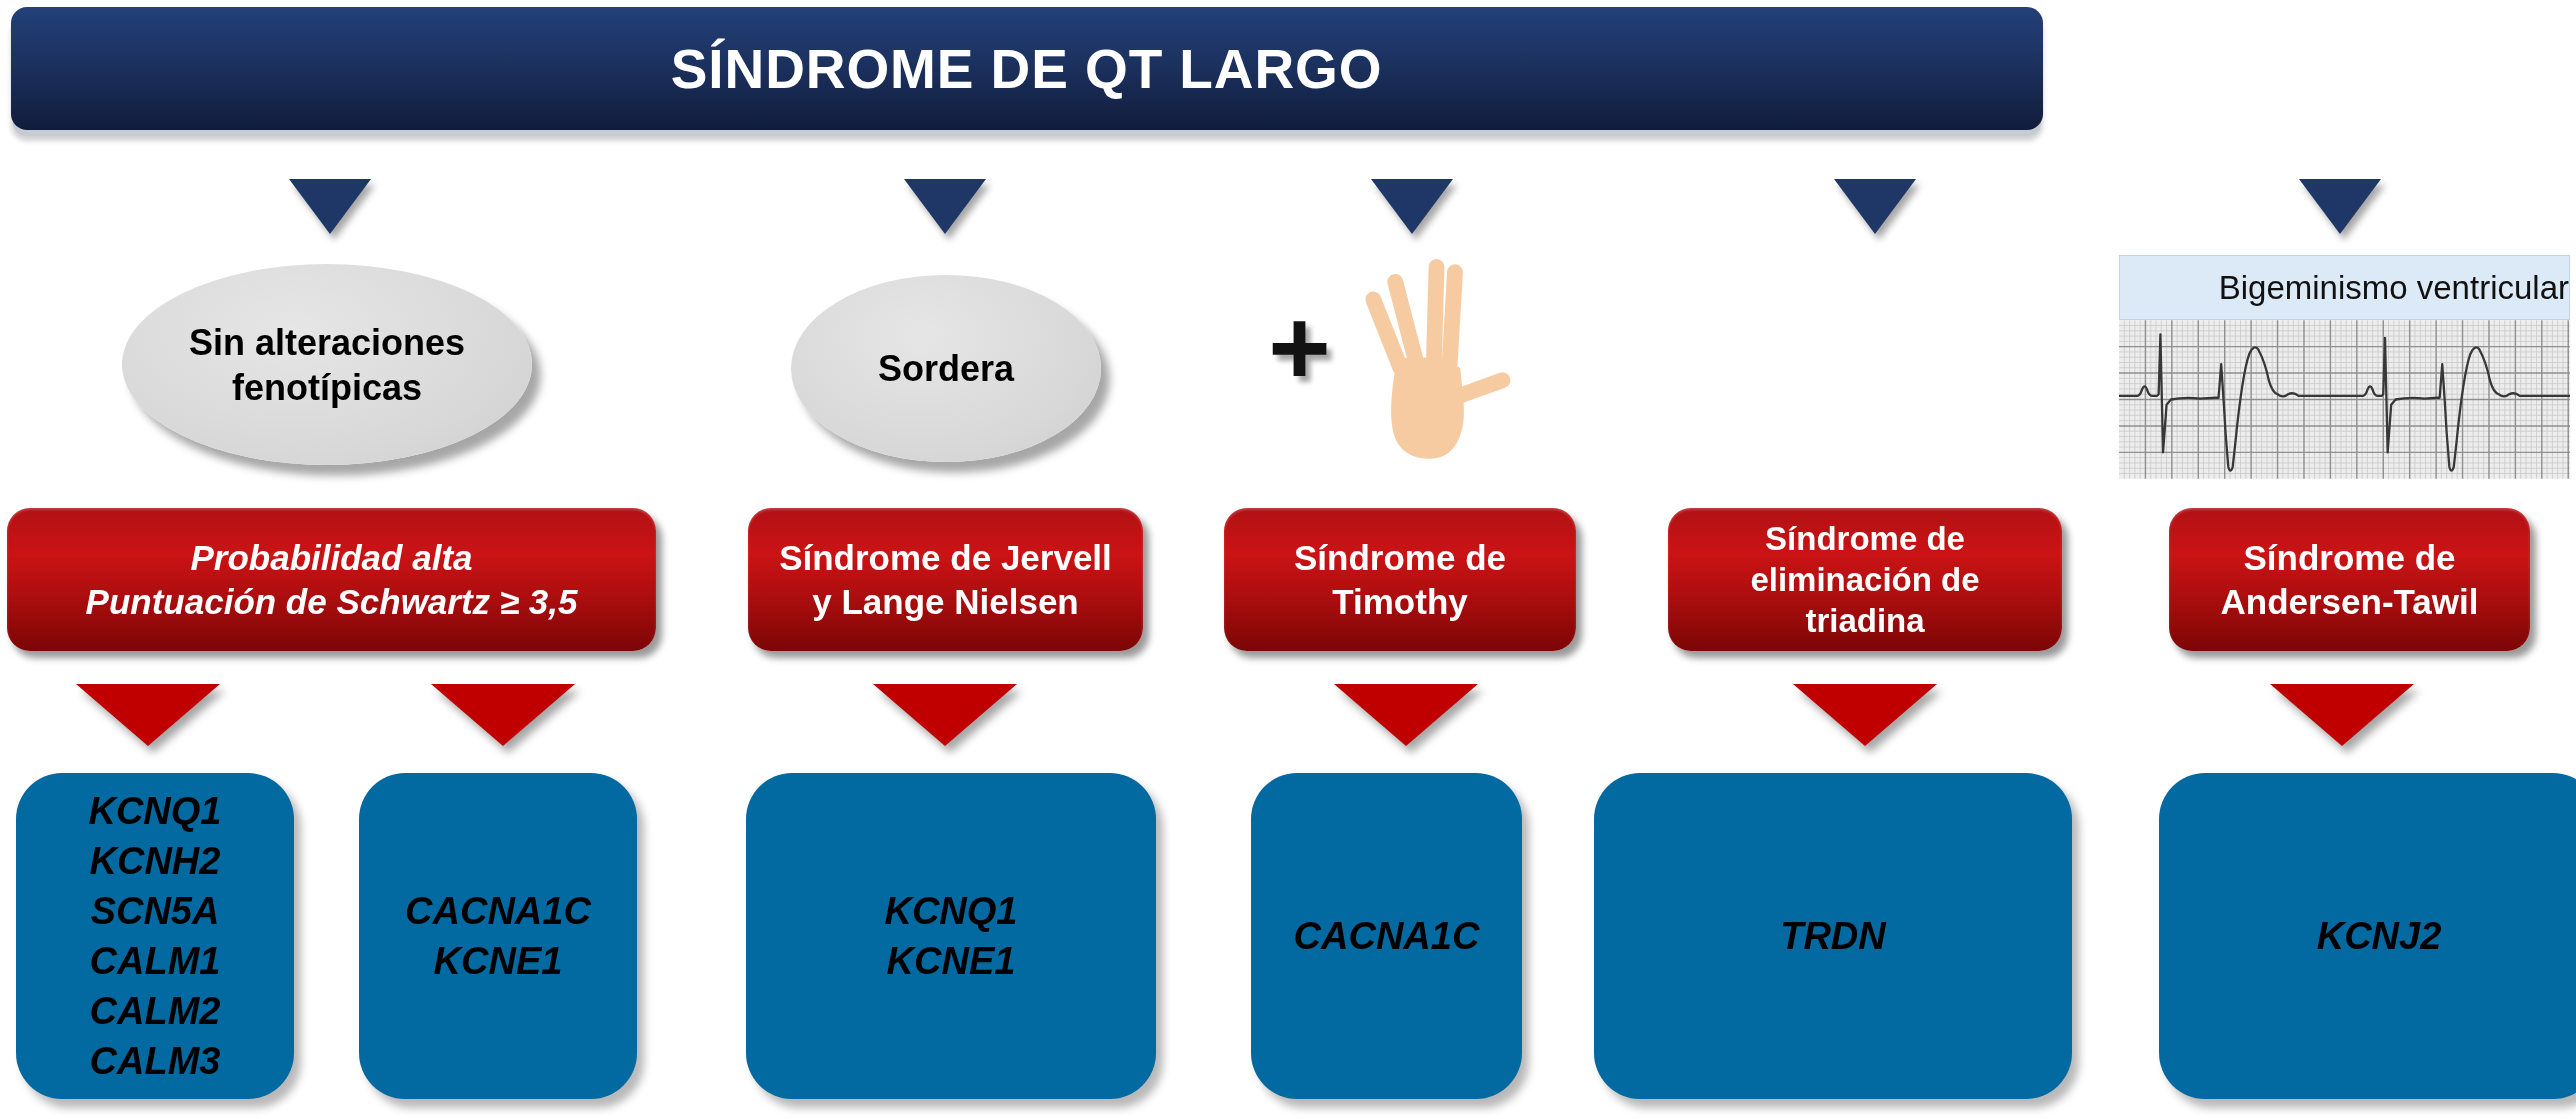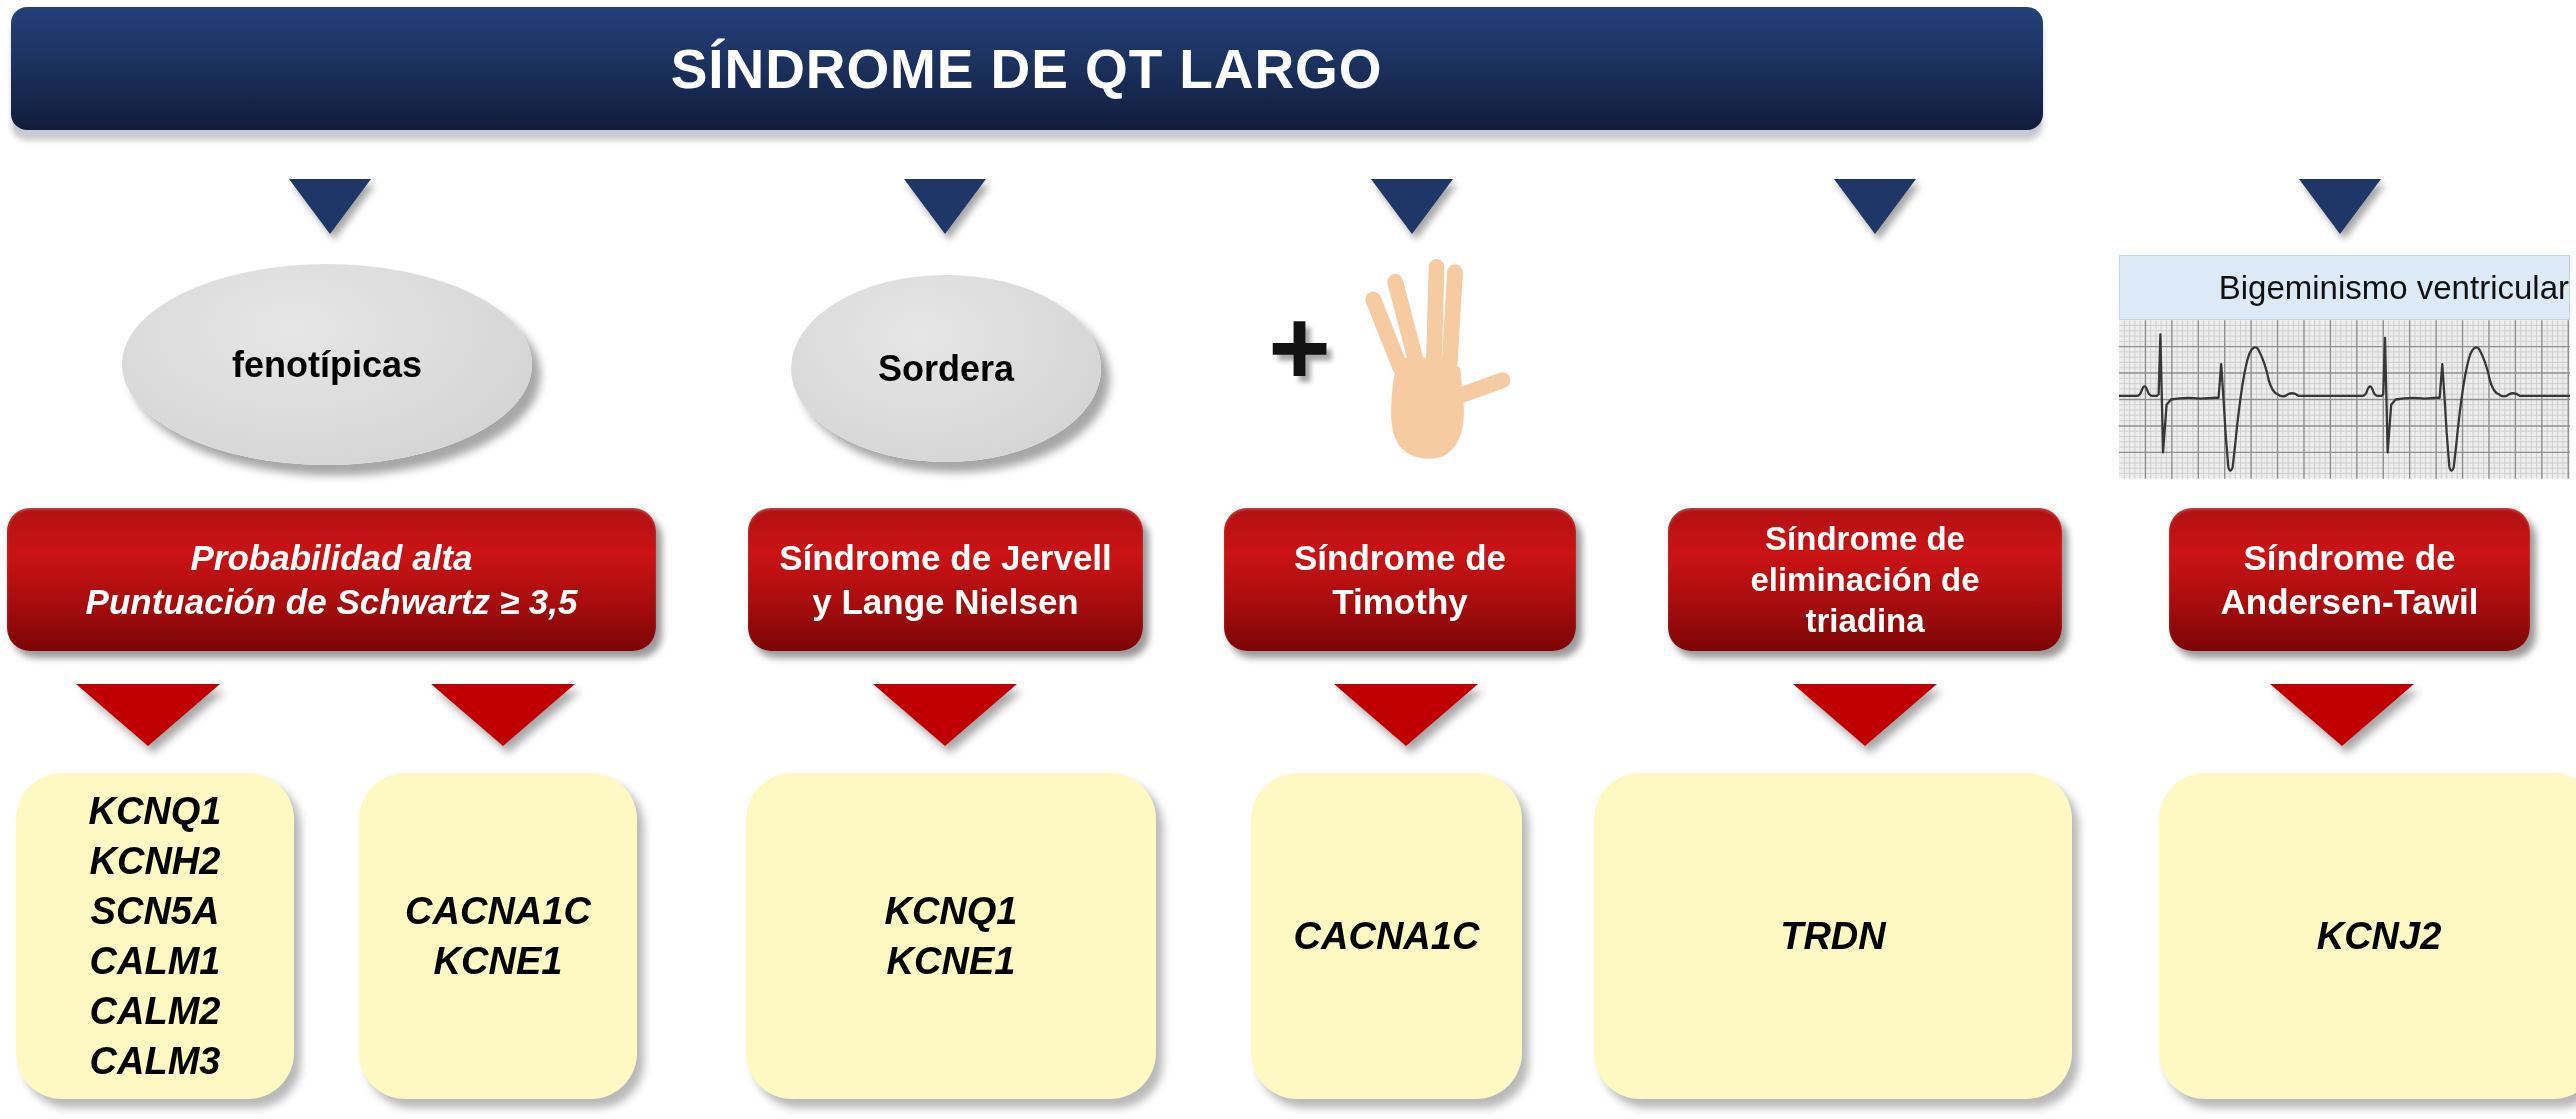--- a/index.html
+++ b/index.html
@@ -48,21 +48,21 @@
     color:#fff;font-weight:700;font-size:35px;line-height:1.25;text-align:center;
     display:flex;flex-direction:column;align-items:center;justify-content:center;}
   .syn span{display:block;}
   .sy1{left:7px;width:649px;font-style:italic;}
   .sy2{left:748px;width:395px;}
   .sy3{left:1224px;width:352px;}
   .sy4{left:1668px;width:394px;font-size:33px;}
   .sy5{left:2169px;width:361px;}
 
   
-  .gene{position:absolute;top:773px;height:326px;border-radius:46px;background:#fef9c3;
+  .gene{position:absolute;top:773px;height:326px;border-radius:46px;background:#0369a1;
     box-shadow:7px 8.8px 8px rgba(0,0,0,.28);
     display:flex;flex-direction:column;align-items:center;justify-content:center;
     font-weight:700;font-style:italic;font-size:38px;line-height:1.32;color:#000;text-align:center;}
   .gene span{display:block;}
   .g1{left:16px;width:278px;}
   .g2{left:359px;width:278px;}
   .g3{left:746px;width:410px;}
   .g4{left:1251px;width:271px;}
   .g5{left:1594px;width:478px;}
   .g6{left:2159px;width:440px;}
@@ -76,20 +76,21 @@
     <h1>SÍNDROME DE QT LARGO</h1>
   </div>
 
   <div class="tri navy na1"></div>
   <div class="tri navy na2"></div>
   <div class="tri navy na3"></div>
   <div class="tri navy na4"></div>
   <div class="tri navy na5"></div>
 
   <div class="ellipse e1">
+    <span>Sin alteraciones</span>
     <span>fenotípicas</span>
   </div>
 
   <div class="ellipse e2">
     <span>Sordera</span>
   </div>
 
   <div class="plus">+</div>
 
   <svg class="hand" viewBox="0 0 190 235" xmlns="http://www.w3.org/2000/svg">

